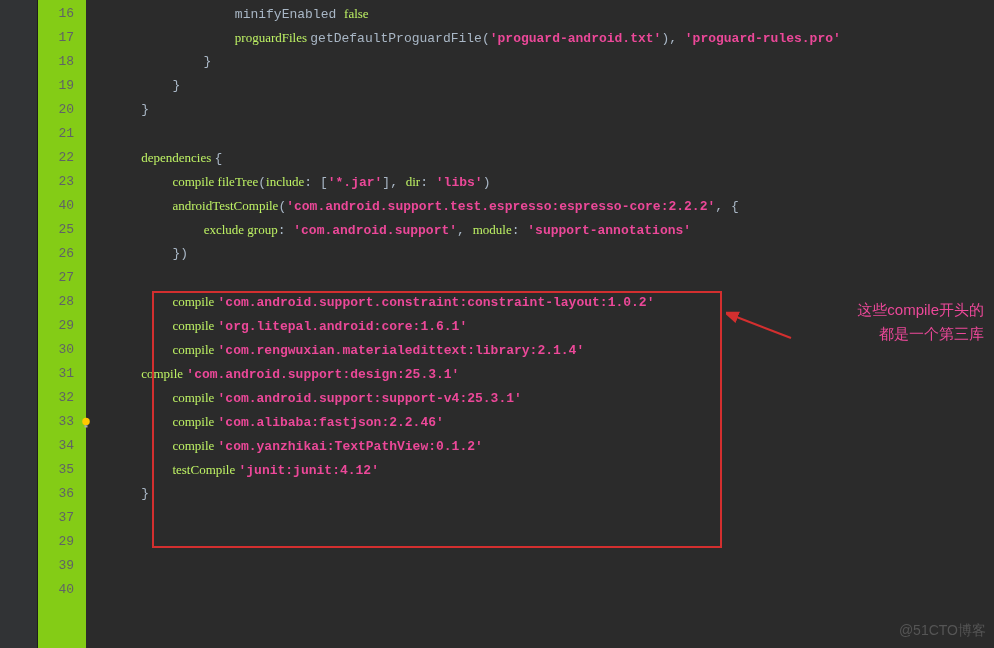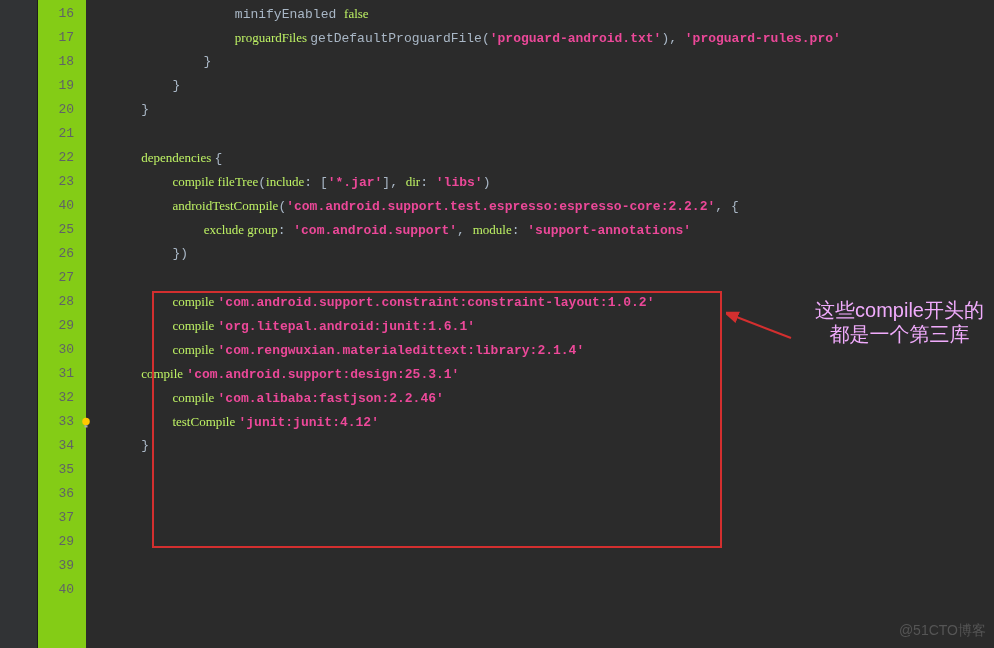--- a/index.html
+++ b/index.html
@@ -64,25 +64,25 @@
       pointer-events: none;
       left: 152px;
       top: 291px;
       width: 570px;
       height: 257px;
     }
     .annotation {
       position: absolute;
       right: 10px;
       top: 298px;
-      color: #f0abfc;
+      color: #ec4899;
       font-family: 'Microsoft YaHei', sans-serif;
-      font-size: 20px;
+      font-size: 15px;
       line-height: 24px;
-      text-align: center;
+      text-align: right;
     }
     .arrow {
       position: absolute;
       right: 198px;
       top: 310px;
       pointer-events: none;
     }
     .watermark {
       position: absolute;
       right: 8px;
@@ -134,24 +134,26 @@
       <div class="code-line"><span>        }</span></div>
       <div class="code-line"><span>    }</span></div>
       <div class="code-line"><span></span></div>
       <div class="code-line"><span>    </span><span class="kw-blue">dependencies </span><span>{</span></div>
       <div class="code-line"><span>        </span><span class="kw-blue">compile </span><span class="kw-blue">fileTree</span><span>(</span><span class="kw-blue">include</span><span>: [</span><span class="str">'*.jar'</span><span>], </span><span class="kw-blue">dir</span><span>: </span><span class="str">'libs'</span><span>)</span></div>
       <div class="code-line"><span>        </span><span class="kw-blue">androidTestCompile</span><span>(</span><span class="str">'com.android.support.test.espresso:espresso-core:2.2.2'</span><span>, {</span></div>
       <div class="code-line"><span>            </span><span class="kw-blue">exclude </span><span class="kw-blue">group</span><span>: </span><span class="str">'com.android.support'</span><span>, </span><span class="kw-blue">module</span><span>: </span><span class="str">'support-annotations'</span></div>
       <div class="code-line"><span>        })</span></div>
       <div class="code-line"><span></span></div>
       <div class="code-line"><span>        </span><span class="kw-blue">compile </span><span class="str">'com.android.support.constraint:constraint-layout:1.0.2'</span></div>
-      <div class="code-line"><span>        </span><span class="kw-blue">compile </span><span class="str">'org.litepal.android:junit:1.6.1'</span></div>
+      <div class="code-line"><span>        </span><span class="kw-blue">compile </span><span class="str">'org.litepal.android:core:1.6.1'</span></div>
       <div class="code-line"><span>        </span><span class="kw-blue">compile </span><span class="str">'com.rengwuxian.materialedittext:library:2.1.4'</span></div>
       <div class="code-line"><span>    </span><span class="kw-blue">compile </span><span class="str">'com.android.support:design:25.3.1'</span></div>
+      <div class="code-line"><span>        </span><span class="kw-blue">compile </span><span class="str">'com.android.support:support-v4:25.3.1'</span></div>
       <div class="code-line"><span>        </span><span class="kw-blue">compile </span><span class="str">'com.alibaba:fastjson:2.2.46'</span></div>
+      <div class="code-line"><span>        </span><span class="kw-blue">compile </span><span class="str">'com.yanzhikai:TextPathView:0.1.2'</span></div>
       <div class="code-line"><span>        </span><span class="kw-blue">testCompile </span><span class="str">'junit:junit:4.12'</span></div>
       <div class="code-line"><span>    }</span></div>
       <div class="code-line"><span></span></div>
     </div>
 </div>
 
 <div class="highlight-box"></div>
 
 <svg class="arrow" width="70" height="40">
   <defs>

